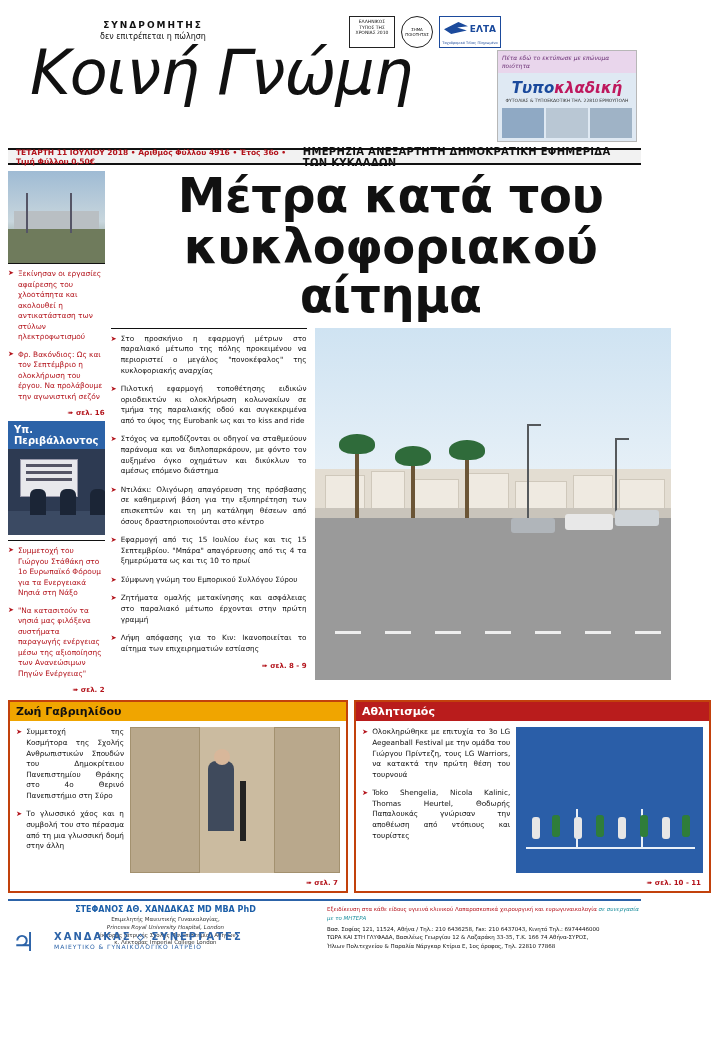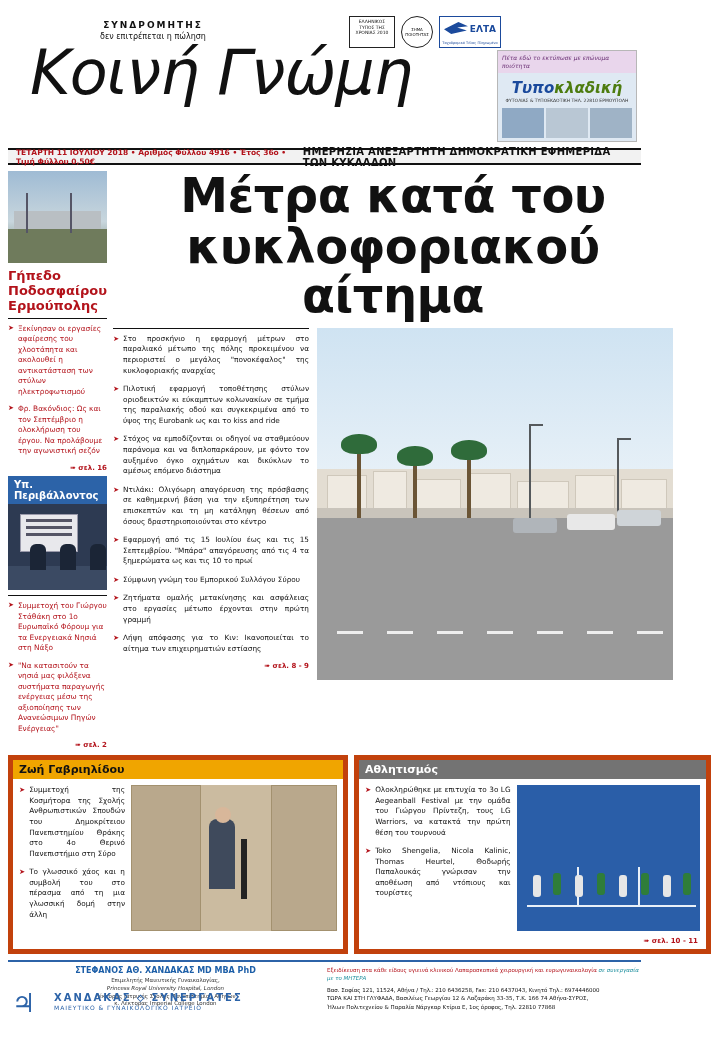--- a/index.html
+++ b/index.html
@@ -30,21 +30,21 @@
   .elta .bird { position: absolute; left: 4px; top: 5px; width: 24px; height: 12px; background: #1b4a9c; clip-path: polygon(0 60%, 60% 0, 100% 35%, 55% 45%, 95% 70%, 30% 100%); }
   .elta .txt { position: absolute; right: 4px; top: 7px; font-size: 9px; font-weight: bold; color: #1b4a9c; }
   .elta .sub { position: absolute; bottom: 2px; left: 0; width: 100%; text-align: center; font-size: 3.5px; color: #1b4a9c; }
 
   .ad-top {
     position: absolute; right: 4px; top: 44px; width: 140px; height: 92px;
     border: 1px solid #b7b7b7; background: #dfe9f3; overflow: hidden;
   }
   .ad-top .ad-head { background: #e9d6ec; color: #6a2f74; font-size: 6px; padding: 3px 4px; line-height: 1.3; font-style: italic; }
   .ad-top .ad-logo { text-align: center; margin-top: 6px; font-size: 15px; font-weight: bold; color: #1b4a9c; font-style: italic; }
-  .ad-top .ad-logo .grn { color: #4d7c0f; }
+  .ad-top .ad-logo .grn { color: #be185d; }
   .ad-top .ad-sub { text-align: center; font-size: 4.5px; color: #333; margin-top: 1px; }
   .ad-top .ad-strip { display: flex; gap: 2px; margin: 5px 4px 0; }
   .ad-top .ad-strip div { flex: 1; height: 30px; }
 
   
   .dateline {
     background: #f2f2f2; border-top: 2px solid #111; border-bottom: 2px solid #111;
     height: 17px; display: flex; align-items: center; justify-content: space-between;
     padding: 0 8px; margin-top: 2px;
   }
@@ -104,26 +104,26 @@
   .road .dash { position: absolute; height: 3px; background: #eee; }
   .kerb { position: absolute; left: 0; right: 0; bottom: 46%; height: 10px; background: #c9c4bb; }
   .palm { position: absolute; width: 4px; background: #6b5536; }
   .palm .crown { position: absolute; left: -16px; top: -14px; width: 36px; height: 20px; background: #2f6b3a; border-radius: 50% 50% 40% 40%; }
   .car { position: absolute; border-radius: 3px; }
   .lamp { position: absolute; width: 2px; background: #55595c; }
   .lamp .arm { position: absolute; top: 0; left: 0; width: 14px; height: 2px; background: #55595c; }
 
   
   .bottom-row { display: flex; gap: 6px; margin-top: 6px; }
-  .box { border: 5px solid #c2410c; }
+  .box { border: 2px solid #c2410c; }
   .box-left { width: 340px; }
   .box-right { width: 357px; }
   .box-head { font-size: 11px; font-weight: bold; padding: 3px 6px; }
   .head-orange { background: #f0a500; color: #111; }
-  .head-blue { background: #737373; color: #fff; }
+  .head-blue { background: #b91c1c; color: #fff; }
   .box-body { display: flex; gap: 6px; padding: 6px; }
   .box-left .bl-text { width: 108px; }
   .box-left .bl-photo { width: 210px; height: 146px; background: #cbbba0; position: relative; overflow: hidden; }
   .box-right .br-text { width: 150px; }
   .box-right .br-photo { width: 189px; height: 146px; background: #2a5ea8; position: relative; overflow: hidden; }
 
   .stone { position: absolute; background: #b9a88c; border: 1px solid #a3916f; }
   .court { position: absolute; inset: 0; background: #2a5ea8; }
   .court .line { position: absolute; background: #e9f0f8; }
   .player { position: absolute; width: 8px; height: 22px; border-radius: 3px; }
@@ -191,21 +191,20 @@
     <div class="col-left">
 
       <div class="lead-photo">
         <div class="stands"></div>
         <div class="ground"></div>
         <div class="pole" style="left:18px"></div>
         <div class="pole" style="left:62px"></div>
         <div class="pole" style="left:108px"></div>
       </div>
 
-      <div class="side-title">Γήπεδο Ποδοσφαίρου Ερμούπολης</div>
 
       <div class="bullets">
         <div class="bullet">
           <span class="mark">➤</span>
           <span>Ξεκίνησαν οι εργασίες αφαίρεσης του χλοοτάπητα και ακολουθεί η αντικατάσταση των στύλων ηλεκτροφωτισμού</span>
         </div>
         <div class="bullet">
           <span class="mark">➤</span>
           <span>Φρ. Βακόνδιος: Ως και τον Σεπτέμβριο η ολοκλήρωση του έργου. Να προλάβουμε την αγωνιστική σεζόν</span>
         </div>
@@ -255,41 +254,41 @@
       </div>
 
       <div class="body-row">
         <div class="body-col">
           <div class="b-item">
               <span class="mark">➤</span>
               <span class="tx">Στο προσκήνιο η εφαρμογή μέτρων στο παραλιακό μέτωπο της πόλης προκειμένου να περιοριστεί ο μεγάλος "πονοκέφαλος" της κυκλοφοριακής αναρχίας</span>
             </div>
           <div class="b-item">
               <span class="mark">➤</span>
-              <span class="tx">Πιλοτική εφαρμογή τοποθέτησης στύλων οριοδεικτών κι εύκαμπτων κολωνακίων σε τμήμα της παραλιακής οδού και συγκεκριμένα από το ύψος της Eurobank ως και το kiss and ride</span>
+              <span class="tx">Πιλοτική εφαρμογή τοποθέτησης ειδικών οριοδεικτών κι ολοκλήρωση κολωνακίων σε τμήμα της παραλιακής οδού και συγκεκριμένα από το ύψος της Eurobank ως και το kiss and ride</span>
             </div>
           <div class="b-item">
               <span class="mark">➤</span>
               <span class="tx">Στόχος να εμποδίζονται οι οδηγοί να σταθμεύουν παράνομα και να διπλοπαρκάρουν, με φόντο τον αυξημένο όγκο οχημάτων και δικύκλων το αμέσως επόμενο διάστημα</span>
             </div>
           <div class="b-item">
               <span class="mark">➤</span>
               <span class="tx">Ντιλάκι: Ολιγόωρη απαγόρευση της πρόσβασης σε καθημερινή βάση για την εξυπηρέτηση των επισκεπτών και τη μη κατάληψη θέσεων από όσους δραστηριοποιούνται στο κέντρο</span>
             </div>
           <div class="b-item">
               <span class="mark">➤</span>
               <span class="tx">Εφαρμογή από τις 15 Ιουλίου έως και τις 15 Σεπτεμβρίου. "Μπάρα" απαγόρευσης από τις 4 τα ξημερώματα ως και τις 10 το πρωί</span>
             </div>
           <div class="b-item">
               <span class="mark">➤</span>
               <span class="tx">Σύμφωνη γνώμη του Εμπορικού Συλλόγου Σύρου</span>
             </div>
           <div class="b-item">
               <span class="mark">➤</span>
-              <span class="tx">Ζητήματα ομαλής μετακίνησης και ασφάλειας στο εργασίες μέτωπο έρχονται στην πρώτη γραμμή</span>
+              <span class="tx">Ζητήματα ομαλής μετακίνησης και ασφάλειας στο παραλιακό μέτωπο έρχονται στην πρώτη γραμμή</span>
             </div>
           <div class="b-item">
               <span class="mark">➤</span>
               <span class="tx">Λήψη απόφασης για το Κιν: Ικανοποιείται το αίτημα των επιχειρηματιών εστίασης</span>
             </div>
           <div class="pg">
             <span class="arrow">➠</span>
             <span>σελ. 8 - 9</span>
           </div>
         </div>
@@ -354,20 +353,24 @@
             </div>
         </div>
         <div class="bl-photo">
           <div class="stone" style="left:0; top:0; width:70px; height:146px"></div>
           <div class="stone" style="right:0; top:0; width:66px; height:146px"></div>
           <div style="position:absolute; left:78px; top:34px; width:26px; height:70px; background:#3f4a5c; border-radius:8px 8px 0 0"></div>
           <div style="position:absolute; left:84px; top:22px; width:16px; height:16px; background:#d8b79a; border-radius:50%"></div>
           <div style="position:absolute; left:110px; top:54px; width:6px; height:60px; background:#222"></div>
         </div>
       </div>
+      <div class="pg" style="padding:0 8px 4px">
+        <span class="arrow">➠</span>
+        <span>σελ. 7</span>
+      </div>
     </div>
 
     <div class="box box-right">
       <div class="box-head head-blue">Αθλητισμός</div>
       <div class="box-body">
         <div class="br-text">
           <div class="b-item">
               <span class="mark">➤</span>
               <span class="tx">Ολοκληρώθηκε με επιτυχία το 3ο LG Aegeanball Festival με την ομάδα του Γιώργου Πρίντεζη, τους LG Warriors, να κατακτά την πρώτη θέση του τουρνουά</span>
             </div>

